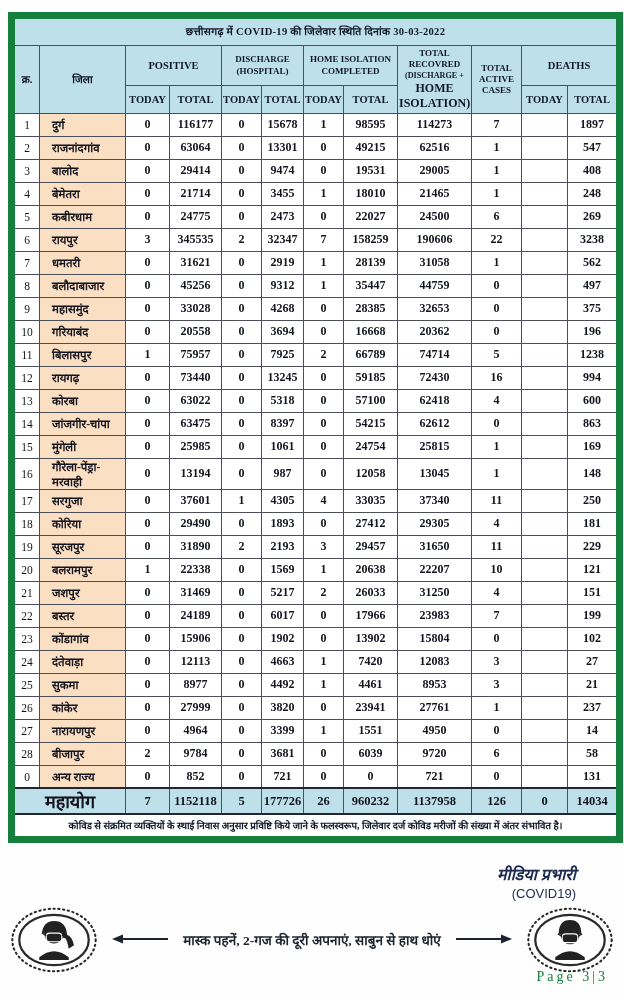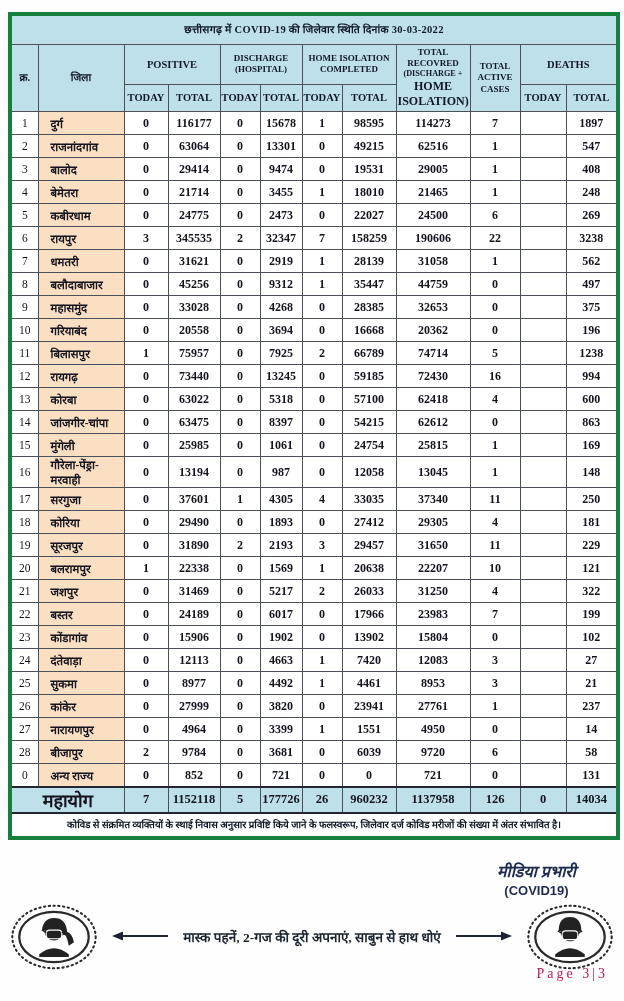--- a/index.html
+++ b/index.html
@@ -10,21 +10,21 @@
     color: #14141e;
     overflow: hidden;
   }
   .page { width: 624px; height: 1001px; position: relative; }
 
   table.covid-table {
     border-collapse: collapse;
     table-layout: fixed;
     width: 608px;
     margin: 12px 8px 0 8px;
-    border: 4px solid #15803d;
+    border: 7px solid #15803d;
   }
   .covid-table th, .covid-table td {
     border: 1px solid #4a4f5a;
     text-align: center;
     vertical-align: middle;
     overflow: hidden;
   }
   .title-cell {
     background: #fadcbb;
     font-size: 15px;
@@ -76,41 +76,41 @@
   }
 
   .signature {
     display: flex;
     justify-content: flex-end;
     margin: 20px 48px 0 0;
   }
   .signature .sig-inner { text-align: center; color: #1d2b50; }
   .sig-l1 { font-size: 16px; font-weight: bold; font-style: italic; }
   .sig-l2 { font-size: 15px; font-weight: bold; margin-top: 2px; }
-  .sig-l3 { font-size: 13px; font-weight: bold; margin-top: 1px; font-family: "Liberation Sans", sans-serif; }
+  .sig-l3 { font-size: 13px; font-weight: normal; margin-top: 1px; font-family: "Liberation Sans", sans-serif; text-align: right; }
 
   .banner {
     margin: 6px 10px 0 10px;
     display: flex;
     align-items: center;
     justify-content: space-between;
   }
   .banner-message {
     font-size: 13.5px;
     font-weight: bold;
     color: #1c2430;
     white-space: nowrap;
   }
   .mask-icon svg { display: block; }
 
   .page-num {
     text-align: right;
     margin: -4px 16px 0 0;
     font-size: 14px;
-    color: #be185d;
+    color: #15803d;
     letter-spacing: 3px;
     font-family: "Liberation Serif", serif;
   }
 </style>
 </head>
 <body>
 
 <div class="page">
 
   <table class="covid-table">
@@ -454,21 +454,21 @@
           <td class="district">जशपुर</td>
           <td>0</td>
           <td>31469</td>
           <td>0</td>
           <td>5217</td>
           <td>2</td>
           <td>26033</td>
           <td>31250</td>
           <td>4</td>
           <td></td>
-          <td>322</td>
+          <td>151</td>
         </tr>
         <tr>
           <td>22</td>
           <td class="district">बस्तर</td>
           <td>0</td>
           <td>24189</td>
           <td>0</td>
           <td>6017</td>
           <td>0</td>
           <td>17966</td>

